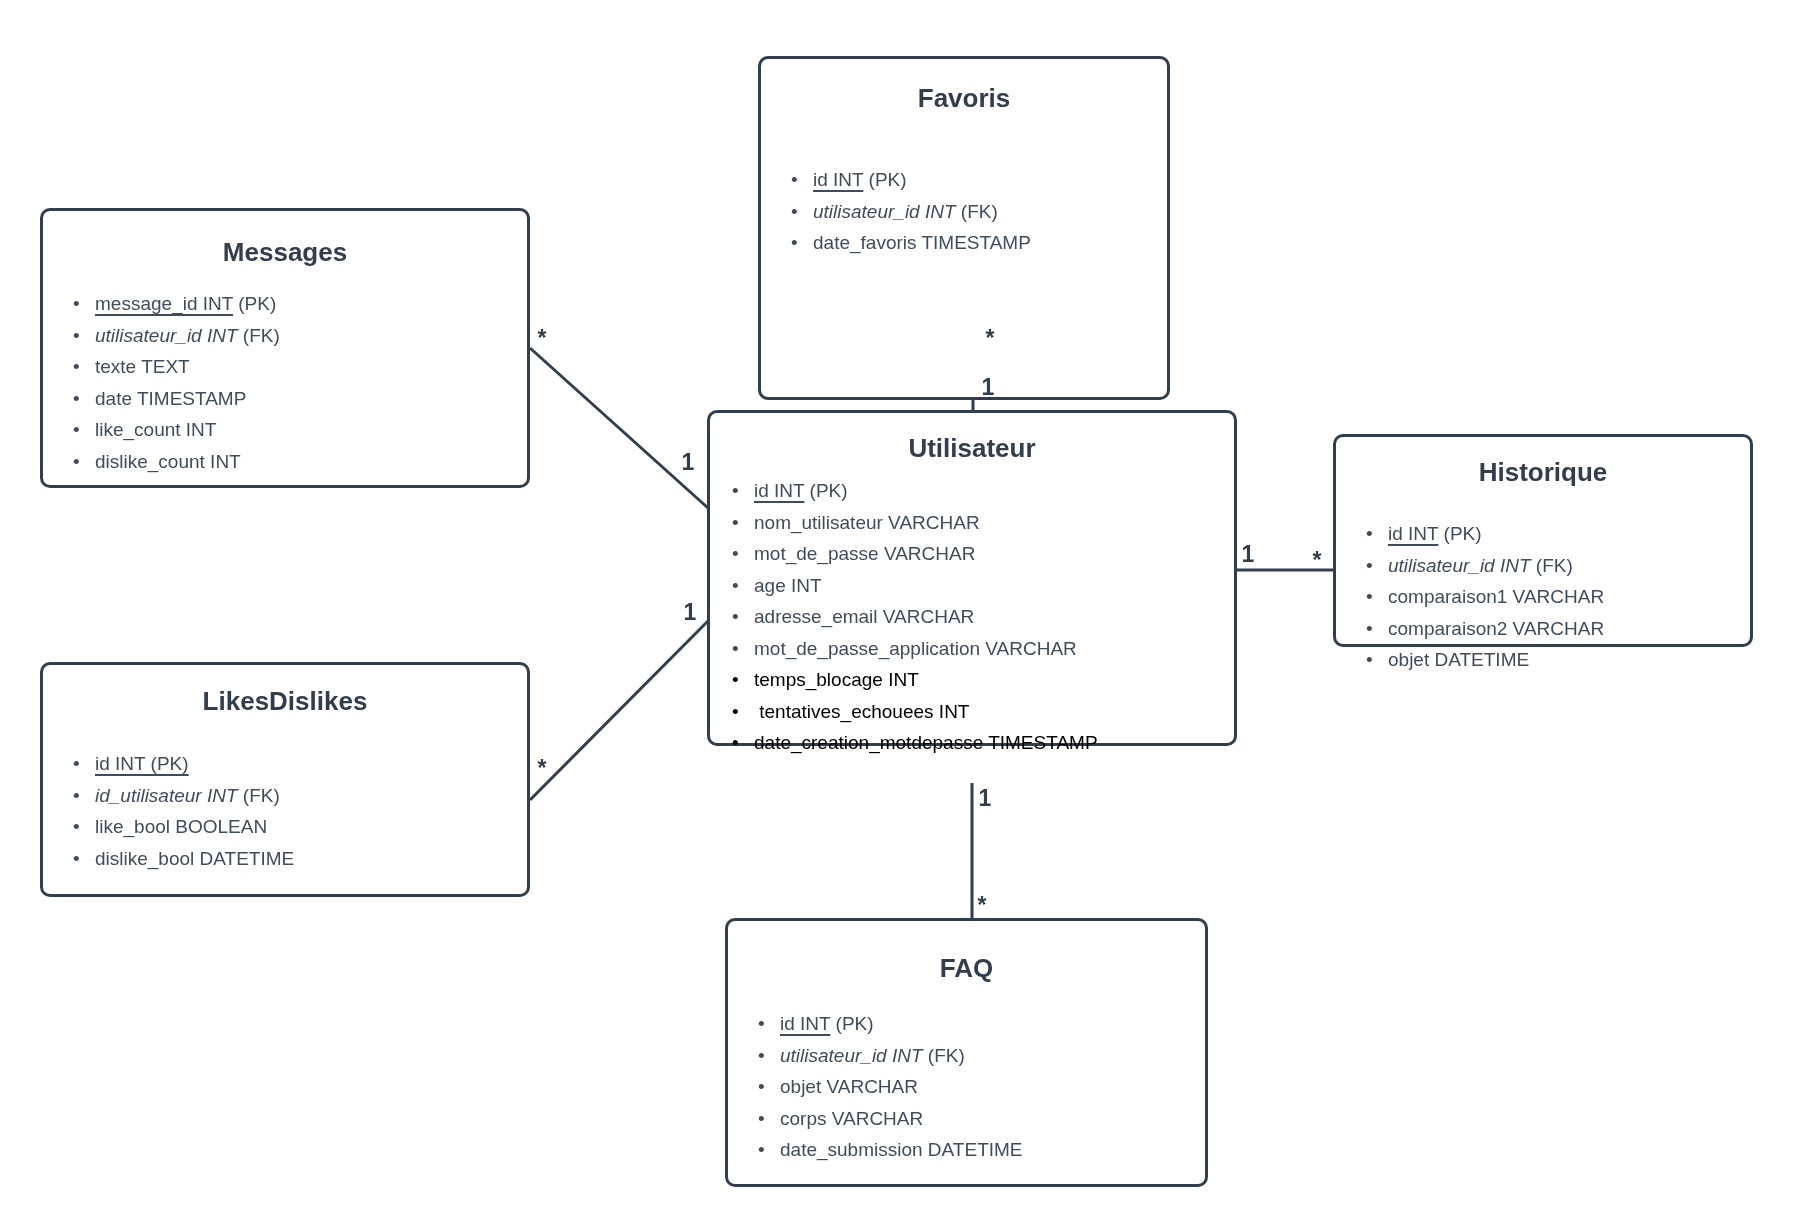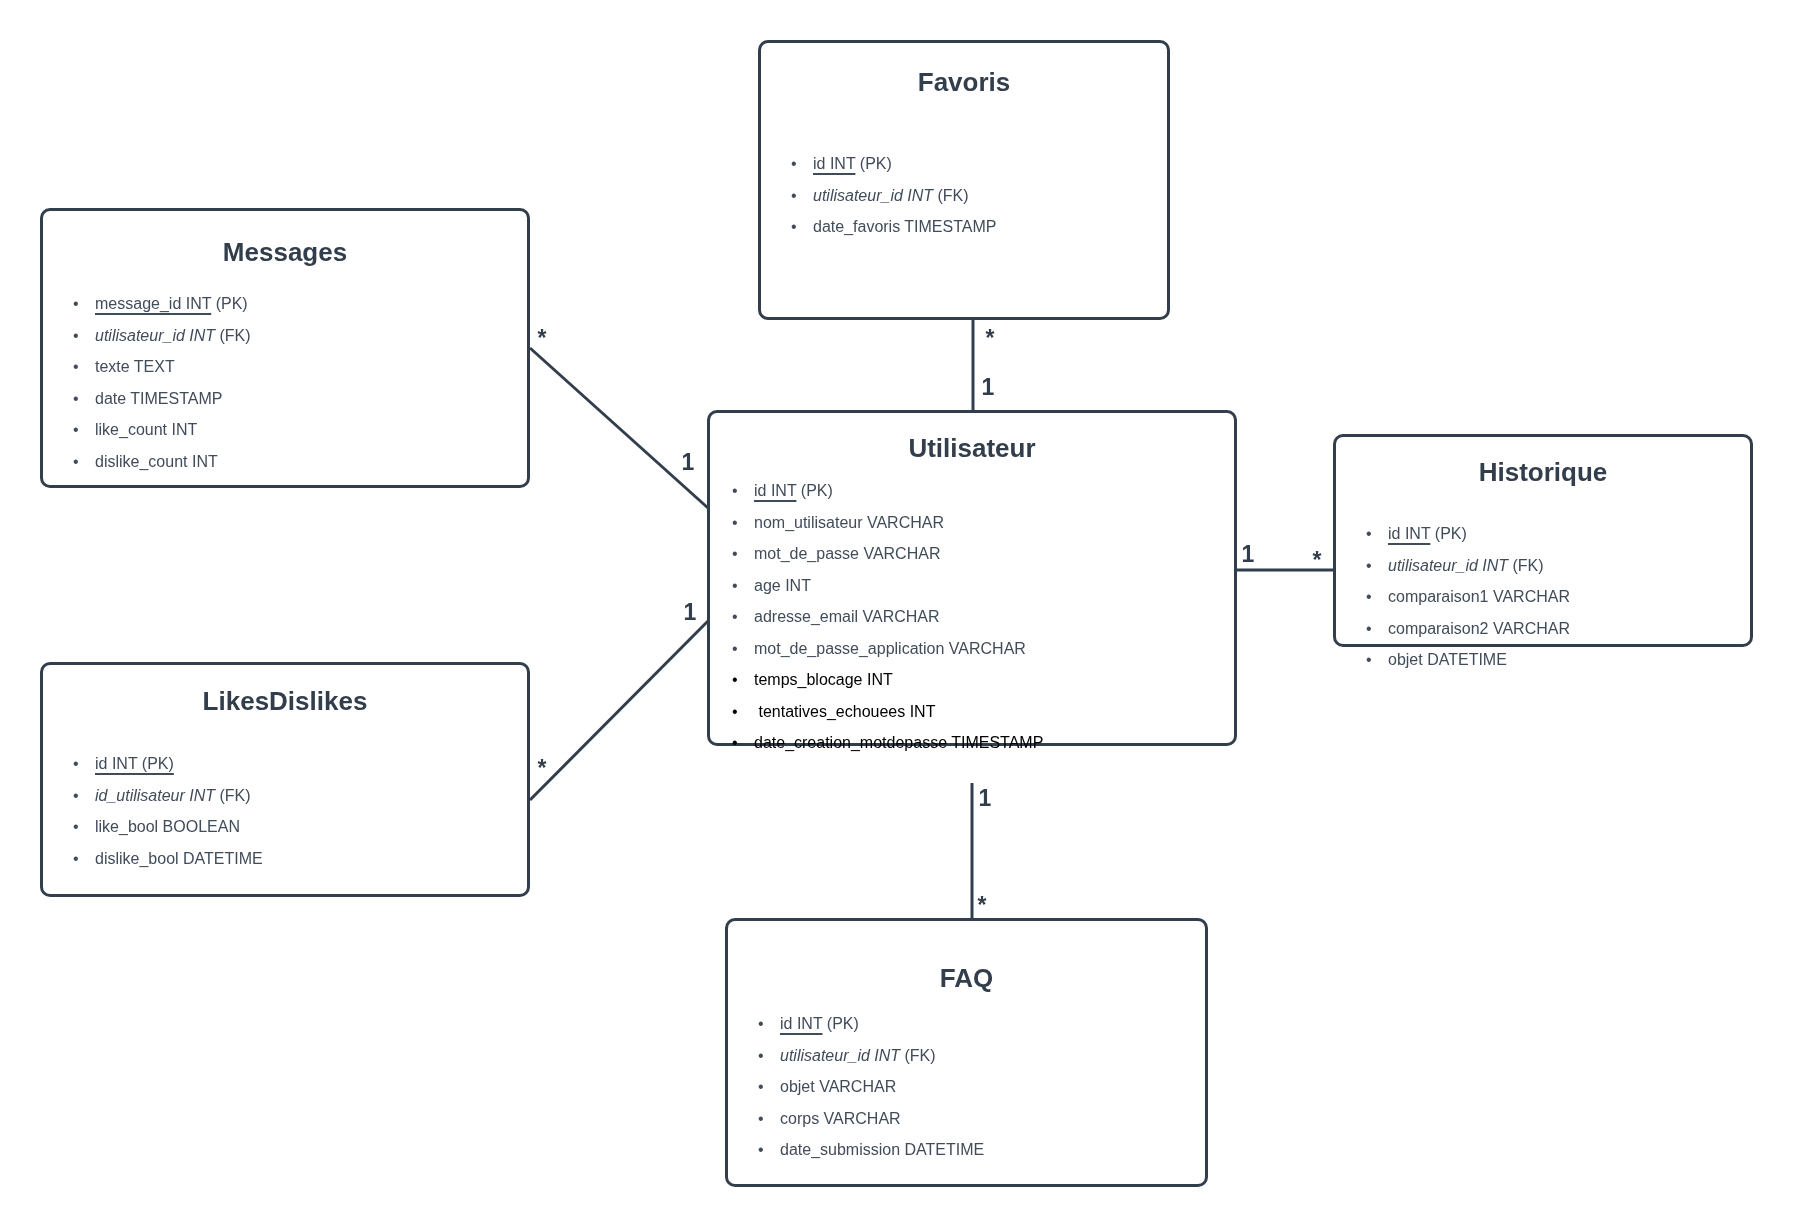--- a/index.html
+++ b/index.html
@@ -11,45 +11,45 @@
   .entity{
     position:absolute;background:#ffffff;border:3px solid #333e4c;border-radius:10px;
     box-sizing:border-box;z-index:2;
   }
   .entity-title{
     position:absolute;left:0;right:0;text-align:center;
     font-size:26px;font-weight:bold;color:#333e4c;
   }
   ul.attrs{
     position:absolute;left:0;right:0;margin:0;list-style:none;
-    padding:0 14px 0 30px;font-size:16px;color:#414c5a;
+    padding:0 14px 0 30px;font-size:19px;color:#414c5a;
   }
   ul.attrs li{line-height:31.5px;white-space:pre;}
   ul.attrs li .bullet{display:inline-block;width:22px;}
   ul.attrs li.black{color:#000000;}
   ul.attrs li.pk .main{text-decoration:underline;text-underline-offset:4px;text-decoration-thickness:2px;}
   ul.attrs li.fk .main{font-style:italic;}
   .mult{
     position:absolute;transform:translate(-50%,-50%);z-index:3;
     font-size:23px;font-weight:bold;color:#333e4c;line-height:1;
   }
   
   #box-messages{left:40px;top:208px;width:490px;height:280px;}
-  #box-favoris{left:758px;top:40px;width:412px;height:280px;}
+  #box-favoris{left:758px;top:56px;width:412px;height:344px;}
   #box-utilisateur{left:707px;top:410px;width:530px;height:336px;}
   #box-historique{left:1333px;top:434px;width:420px;height:213px;}
   #box-likesdislikes{left:40px;top:662px;width:490px;height:235px;padding-left:26px;}
   #box-faq{left:725px;top:918px;width:483px;height:269px;}
   
   #box-messages .entity-title{top:26px;}      #box-messages .attrs{top:77px;}
   #box-favoris .entity-title{top:24px;}       #box-favoris .attrs{top:105px;}
   #box-utilisateur .entity-title{top:20px;}   #box-utilisateur .attrs{top:62px;padding-left:22px;}
   #box-historique .entity-title{top:20px;}    #box-historique .attrs{top:81px;}
   #box-likesdislikes .entity-title{top:21px;} #box-likesdislikes .attrs{top:83px;}
-  #box-faq .entity-title{top:42px;}           #box-faq .attrs{top:87px;}
+  #box-faq .entity-title{top:32px;}           #box-faq .attrs{top:87px;}
 </style>
 </head>
 <body>
 
 <div class="canvas">
 
   <svg class="wires" width="1793" height="1227" viewBox="0 0 1793 1227">
     <line x1="530" y1="348" x2="708" y2="508" stroke="#333e4c" stroke-width="3"></line>
     <line x1="530" y1="800" x2="708" y2="621" stroke="#333e4c" stroke-width="3"></line>
     <line x1="973" y1="318" x2="973" y2="412" stroke="#333e4c" stroke-width="3"></line>

